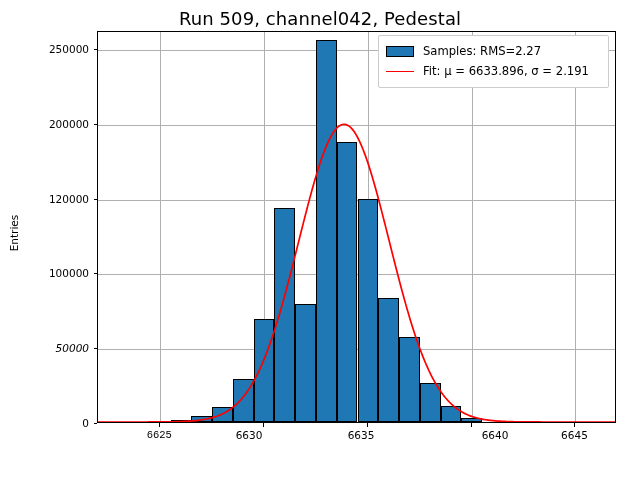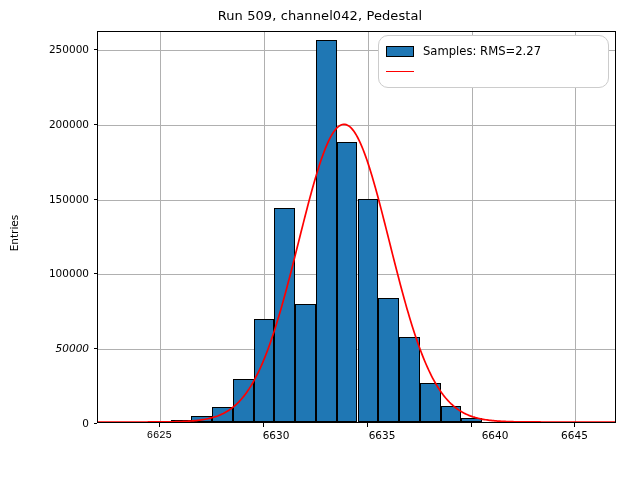--- a/index.html
+++ b/index.html
@@ -1,21 +1,21 @@
 <!DOCTYPE html>
 <html><head>
 <meta charset="utf-8">
 <style>
   html,body{margin:0;padding:0;}
   body{width:640px;height:480px;background:#ffffff;
        font-family:"DejaVu Sans","Liberation Sans",sans-serif;overflow:hidden;}
   #fig{position:relative;width:640px;height:480px;background:#ffffff;}
 
   #title{position:absolute;left:0;top:8px;width:640px;text-align:center;
-         font-size:13px;color:#000;letter-spacing:0.1px;}
+         font-size:18px;color:#000;letter-spacing:0.1px;}
 
   
   #plot{position:absolute;left:97px;top:31px;width:519px;height:392px;
         box-sizing:border-box;border:1.1px solid #000;background:#fff;}
 
   .grid-v,.grid-h{position:absolute;background:#b0b0b0;}
   .grid-v{width:1px;top:0;bottom:0;}
   .grid-h{height:1px;left:0;right:0;}
 
   #bars,#curve,#gridlayer{position:absolute;left:0;top:0;width:100%;height:100%;}
@@ -34,21 +34,21 @@
          text-align:left;transform:translateY(-50%);}
   #ylabels{position:absolute;left:0;top:0;width:89px;height:480px;}
 
   #xaxis-title{position:absolute;left:97px;top:447px;width:519px;
                text-align:center;font-size:10.5px;color:#000;}
   #yaxis-title{position:absolute;left:-16px;top:227px;width:60px;
                text-align:center;font-size:10.5px;color:#000;
                transform:rotate(-90deg);transform-origin:center center;}
 
   #legend{position:absolute;left:378px;top:35px;width:231px;
-          background:#fff;border:0.9px solid #cccccc;border-radius:10px;
+          background:#fff;border:0.9px solid #cccccc;border-radius:2px;
           padding:5px 7px 6px 7px;box-sizing:border-box;z-index:5;}
   .leg-row{display:flex;align-items:center;height:20px;}
   .leg-patch{width:28px;height:11px;background:#1f77b4;border:1.05px solid #000;
              box-sizing:border-box;margin-right:9px;flex:none;}
   .leg-line{width:28px;height:0;border-top:1.5px solid #ff0000;margin-right:9px;flex:none;}
   .leg-txt{font-size:11.6px;color:#000;white-space:nowrap;}
 </style>
 </head>
 <body>
 
@@ -88,50 +88,51 @@
       </div>
     <svg id="curve" viewBox="0 0 519 392" preserveAspectRatio="none">
       <path id="fitpath" fill="none" stroke="#ff0000" stroke-width="1.7" vector-effect="non-scaling-stroke" d="M0.00 392.00 L1.30 392.00 L2.60 392.00 L3.89 392.00 L5.19 392.00 L6.49 392.00 L7.79 392.00 L9.08 392.00 L10.38 392.00 L11.68 392.00 L12.98 392.00 L14.27 392.00 L15.57 392.00 L16.87 392.00 L18.17 392.00 L19.46 392.00 L20.76 392.00 L22.06 392.00 L23.36 392.00 L24.65 392.00 L25.95 392.00 L27.25 392.00 L28.55 392.00 L29.84 392.00 L31.14 392.00 L32.44 392.00 L33.73 391.99 L35.03 391.99 L36.33 391.99 L37.63 391.99 L38.92 391.99 L40.22 391.99 L41.52 391.99 L42.82 391.99 L44.12 391.99 L45.41 391.98 L46.71 391.98 L48.01 391.98 L49.30 391.98 L50.60 391.97 L51.90 391.97 L53.20 391.97 L54.49 391.96 L55.79 391.96 L57.09 391.95 L58.39 391.94 L59.69 391.94 L60.98 391.93 L62.28 391.92 L63.58 391.91 L64.88 391.90 L66.17 391.89 L67.47 391.88 L68.77 391.86 L70.06 391.84 L71.36 391.83 L72.66 391.81 L73.96 391.78 L75.25 391.76 L76.55 391.73 L77.85 391.70 L79.15 391.67 L80.44 391.63 L81.74 391.59 L83.04 391.55 L84.34 391.50 L85.64 391.44 L86.93 391.39 L88.23 391.32 L89.53 391.25 L90.82 391.17 L92.12 391.09 L93.42 391.00 L94.72 390.90 L96.02 390.78 L97.31 390.66 L98.61 390.53 L99.91 390.39 L101.20 390.24 L102.50 390.07 L103.80 389.89 L105.10 389.69 L106.39 389.48 L107.69 389.24 L108.99 388.99 L110.29 388.72 L111.58 388.43 L112.88 388.12 L114.18 387.78 L115.48 387.41 L116.78 387.02 L118.07 386.60 L119.37 386.15 L120.67 385.66 L121.96 385.14 L123.26 384.59 L124.56 383.99 L125.86 383.36 L127.16 382.68 L128.45 381.95 L129.75 381.18 L131.05 380.36 L132.34 379.49 L133.64 378.56 L134.94 377.58 L136.24 376.54 L137.53 375.43 L138.83 374.26 L140.13 373.03 L141.43 371.72 L142.73 370.34 L144.02 368.89 L145.32 367.36 L146.62 365.74 L147.91 364.05 L149.21 362.27 L150.51 360.41 L151.81 358.45 L153.10 356.40 L154.40 354.26 L155.70 352.02 L157.00 349.68 L158.29 347.24 L159.59 344.70 L160.89 342.06 L162.19 339.31 L163.49 336.46 L164.78 333.49 L166.08 330.42 L167.38 327.25 L168.68 323.96 L169.97 320.57 L171.27 317.06 L172.57 313.45 L173.87 309.73 L175.16 305.91 L176.46 301.98 L177.76 297.95 L179.05 293.82 L180.35 289.59 L181.65 285.26 L182.95 280.85 L184.25 276.34 L185.54 271.75 L186.84 267.08 L188.14 262.33 L189.44 257.51 L190.73 252.63 L192.03 247.68 L193.33 242.69 L194.63 237.64 L195.92 232.56 L197.22 227.44 L198.52 222.29 L199.81 217.13 L201.11 211.95 L202.41 206.78 L203.71 201.61 L205.00 196.45 L206.30 191.32 L207.60 186.22 L208.90 181.16 L210.20 176.16 L211.49 171.21 L212.79 166.34 L214.09 161.54 L215.38 156.84 L216.68 152.23 L217.98 147.74 L219.28 143.36 L220.57 139.10 L221.87 134.99 L223.17 131.02 L224.47 127.20 L225.76 123.55 L227.06 120.07 L228.36 116.77 L229.66 113.65 L230.96 110.73 L232.25 108.01 L233.55 105.49 L234.85 103.19 L236.15 101.10 L237.44 99.24 L238.74 97.61 L240.04 96.21 L241.34 95.04 L242.63 94.12 L243.93 93.43 L245.23 92.98 L246.52 92.78 L247.82 92.82 L249.12 93.10 L250.42 93.63 L251.72 94.39 L253.01 95.40 L254.31 96.64 L255.61 98.12 L256.90 99.83 L258.20 101.76 L259.50 103.92 L260.80 106.29 L262.10 108.88 L263.39 111.67 L264.69 114.65 L265.99 117.83 L267.29 121.19 L268.58 124.73 L269.88 128.44 L271.18 132.31 L272.48 136.32 L273.77 140.48 L275.07 144.78 L276.37 149.20 L277.67 153.73 L278.96 158.37 L280.26 163.11 L281.56 167.93 L282.86 172.83 L284.15 177.79 L285.45 182.82 L286.75 187.89 L288.05 193.00 L289.34 198.14 L290.64 203.30 L291.94 208.47 L293.23 213.65 L294.53 218.82 L295.83 223.98 L297.13 229.12 L298.42 234.23 L299.72 239.30 L301.02 244.33 L302.32 249.31 L303.62 254.24 L304.91 259.10 L306.21 263.90 L307.51 268.62 L308.81 273.26 L310.10 277.83 L311.40 282.30 L312.70 286.69 L314.00 290.99 L315.29 295.18 L316.59 299.28 L317.89 303.28 L319.19 307.18 L320.48 310.96 L321.78 314.65 L323.08 318.22 L324.38 321.69 L325.67 325.05 L326.97 328.30 L328.27 331.44 L329.56 334.48 L330.86 337.40 L332.16 340.22 L333.46 342.94 L334.75 345.55 L336.05 348.05 L337.35 350.46 L338.65 352.76 L339.94 354.97 L341.24 357.08 L342.54 359.10 L343.84 361.03 L345.13 362.86 L346.43 364.62 L347.73 366.28 L349.03 367.87 L350.33 369.37 L351.62 370.80 L352.92 372.16 L354.22 373.44 L355.52 374.65 L356.81 375.80 L358.11 376.89 L359.41 377.91 L360.70 378.87 L362.00 379.78 L363.30 380.64 L364.60 381.44 L365.89 382.20 L367.19 382.91 L368.49 383.57 L369.79 384.19 L371.08 384.77 L372.38 385.32 L373.68 385.83 L374.98 386.30 L376.27 386.74 L377.57 387.15 L378.87 387.54 L380.17 387.89 L381.46 388.22 L382.76 388.53 L384.06 388.81 L385.36 389.08 L386.65 389.32 L387.95 389.55 L389.25 389.76 L390.55 389.95 L391.85 390.13 L393.14 390.29 L394.44 390.44 L395.74 390.58 L397.04 390.71 L398.33 390.82 L399.63 390.93 L400.93 391.03 L402.23 391.12 L403.52 391.20 L404.82 391.27 L406.12 391.34 L407.42 391.41 L408.71 391.46 L410.01 391.52 L411.31 391.56 L412.61 391.61 L413.90 391.64 L415.20 391.68 L416.50 391.71 L417.80 391.74 L419.09 391.77 L420.39 391.79 L421.69 391.81 L422.98 391.83 L424.28 391.85 L425.58 391.87 L426.88 391.88 L428.17 391.89 L429.47 391.90 L430.77 391.91 L432.07 391.92 L433.37 391.93 L434.66 391.94 L435.96 391.95 L437.26 391.95 L438.56 391.96 L439.85 391.96 L441.15 391.97 L442.45 391.97 L443.75 391.97 L445.04 391.98 L446.34 391.98 L447.64 391.98 L448.94 391.98 L450.23 391.99 L451.53 391.99 L452.83 391.99 L454.13 391.99 L455.42 391.99 L456.72 391.99 L458.02 391.99 L459.31 391.99 L460.61 392.00 L461.91 392.00 L463.21 392.00 L464.50 392.00 L465.80 392.00 L467.10 392.00 L468.40 392.00 L469.69 392.00 L470.99 392.00 L472.29 392.00 L473.59 392.00 L474.88 392.00 L476.18 392.00 L477.48 392.00 L478.78 392.00 L480.08 392.00 L481.37 392.00 L482.67 392.00 L483.97 392.00 L485.27 392.00 L486.56 392.00 L487.86 392.00 L489.16 392.00 L490.45 392.00 L491.75 392.00 L493.05 392.00 L494.35 392.00 L495.64 392.00 L496.94 392.00 L498.24 392.00 L499.54 392.00 L500.83 392.00 L502.13 392.00 L503.43 392.00 L504.73 392.00 L506.02 392.00 L507.32 392.00 L508.62 392.00 L509.92 392.00 L511.21 392.00 L512.51 392.00 L513.81 392.00 L515.11 392.00 L516.40 392.00 L517.70 392.00 L519.00 392.00"></path>
     </svg>
   </div>
 
   <div id="xticks">
       <div class="tick-x" style="left: 159.28px;"></div>
       <div class="lbl-x" style="left: 159.28px; font-family: Liberation Mono, monospace;">6625</div>
       <div class="tick-x" style="left: 263.08px;"></div>
-      <div class="lbl-x" style="left: 276px;">6630</div>
+      <div class="lbl-x" style="left: 249px;">6630</div>
       <div class="tick-x" style="left: 366.88px;"></div>
-      <div class="lbl-x" style="left: 382px;">6635</div>
+      <div class="lbl-x" style="left: 361px;">6635</div>
       <div class="tick-x" style="left: 470.68px;"></div>
       <div class="lbl-x" style="left: 495px;">6640</div>
       <div class="tick-x" style="left: 574.48px;"></div>
       <div class="lbl-x" style="left: 574.48px;">6645</div>
     </div>
   <div id="yticks">
       <div class="tick-y" style="top: 423px;"></div>
       <div class="tick-y" style="top: 348.191px;"></div>
       <div class="tick-y" style="top: 273.382px;"></div>
       <div class="tick-y" style="top: 198.573px;"></div>
       <div class="tick-y" style="top: 123.763px;"></div>
       <div class="tick-y" style="top: 48.9542px;"></div>
     </div>
   <div id="ylabels">
       <div class="lbl-y" style="top: 423px;">0</div>
       <div class="lbl-y" style="top: 348.191px; font-style: italic;">50000</div>
       <div class="lbl-y" style="top: 273.382px;">100000</div>
-      <div class="lbl-y" style="top: 198.573px;">150000</div>
+      <div class="lbl-y" style="top: 198.573px;">120000</div>
       <div class="lbl-y" style="top: 123.763px;">200000</div>
       <div class="lbl-y" style="top: 48.9542px;">250000</div>
     </div>
 
   <div id="yaxis-title">Entries</div>
 
   <div id="legend">
     <div class="leg-row">
       <span class="leg-patch"></span>
       <span class="leg-txt">Samples: RMS=2.27</span>
     </div>
     <div class="leg-row">
       <span class="leg-line"></span>
+      <span class="leg-txt">Fit: μ = 6633.896, σ = 2.191</span>
     </div>
   </div>
 
 </div>
 
 </body></html>

